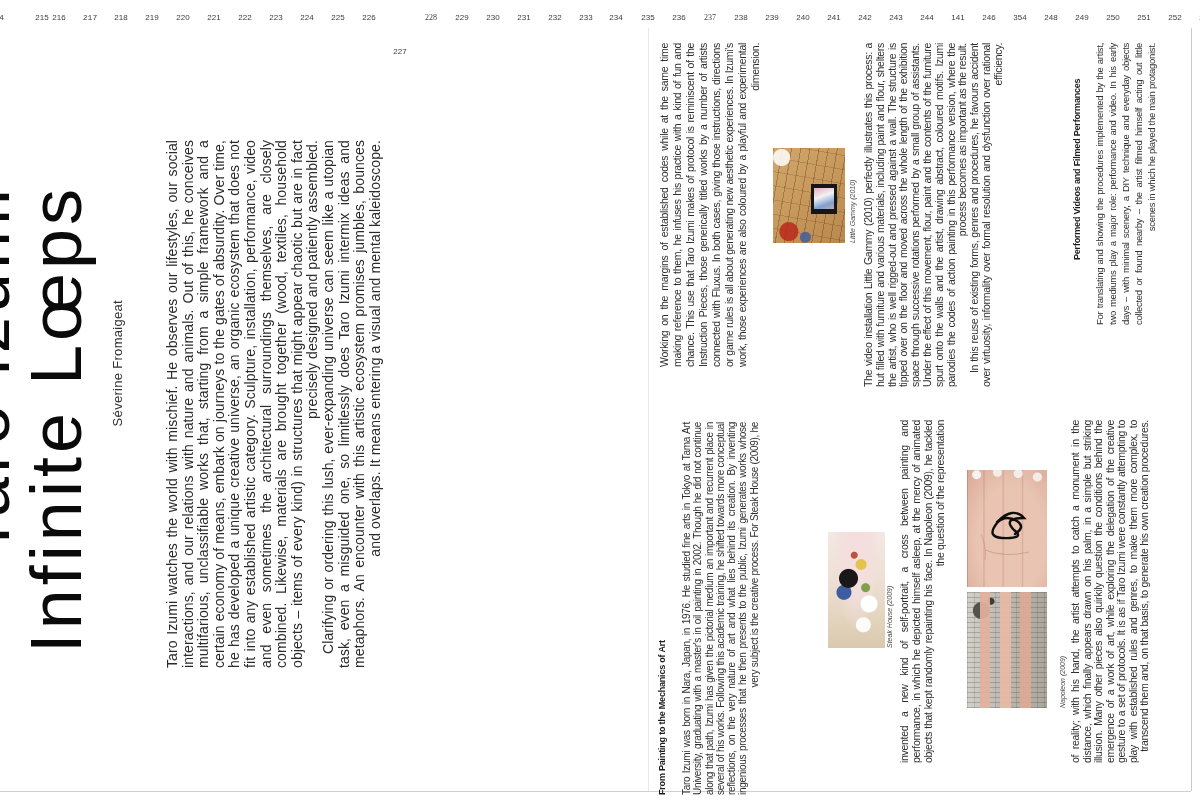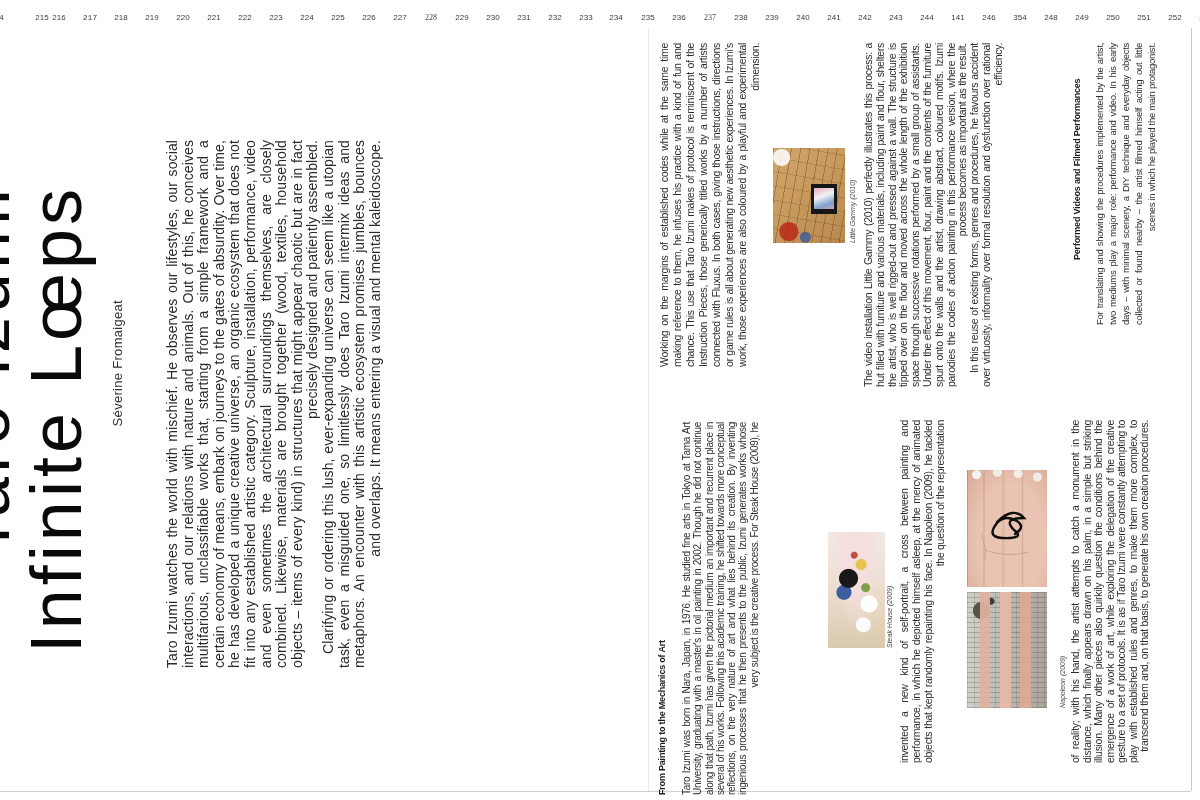--- a/index.html
+++ b/index.html
@@ -88,21 +88,21 @@
     <span style="left: 90px; font-family: Liberation Mono, monospace;">217</span>
     <span style="left: 121px;">218</span>
     <span style="left: 152px;">219</span>
     <span style="left: 183px;">220</span>
     <span style="left: 214px;">221</span>
     <span style="left: 245px;">222</span>
     <span style="left: 276px;">223</span>
     <span style="left: 307px;">224</span>
     <span style="left: 338px;">225</span>
     <span style="left: 369px;">226</span>
-    <span style="left: 400px;">227</span>
+    <span style="left: 400px; margin-top: 34px;">227</span>
     <span style="left: 431px; font-family: Liberation Serif, serif;">228</span>
     <span style="left: 462px;">229</span>
     <span style="left: 493px;">230</span>
     <span style="left: 524px;">231</span>
     <span style="left: 555px;">232</span>
     <span style="left: 586px;">233</span>
     <span style="left: 616px;">234</span>
     <span style="left: 648px;">235</span>
     <span style="left: 679px;">236</span>
     <span style="left: 710px; font-family: Liberation Serif, serif;">237</span>

